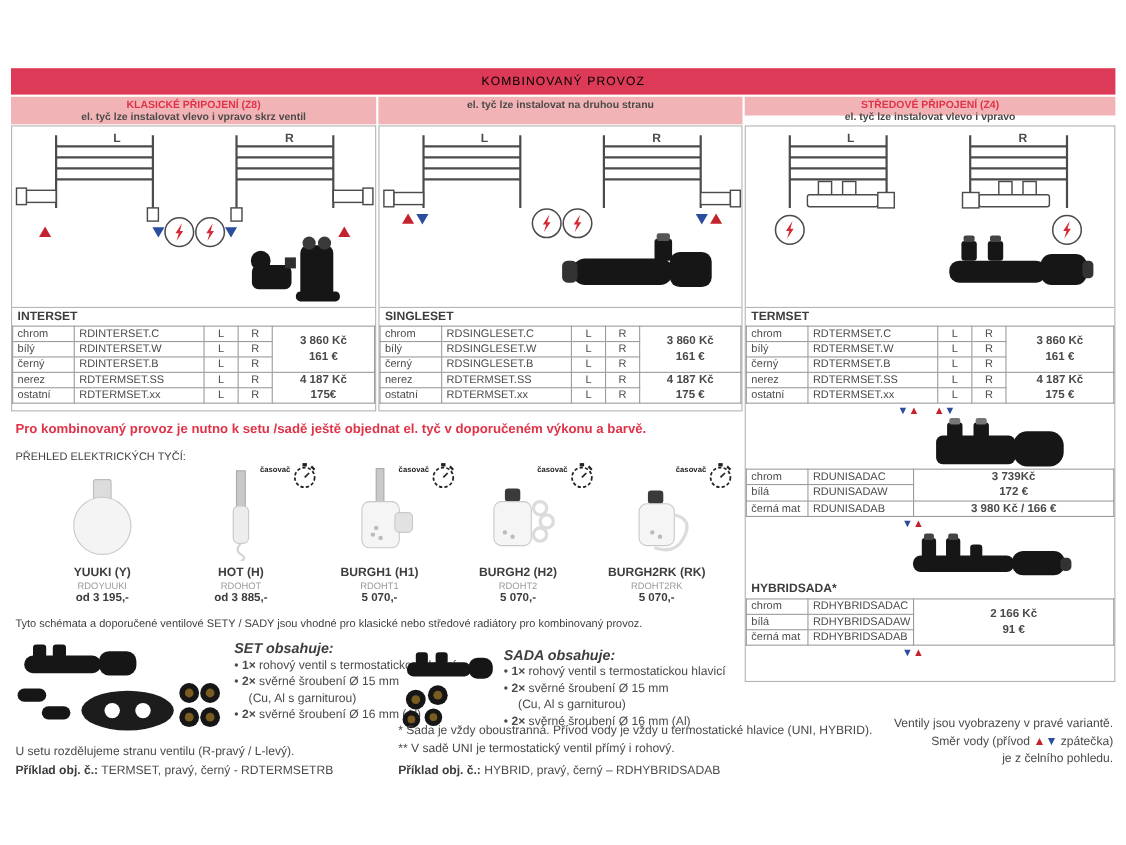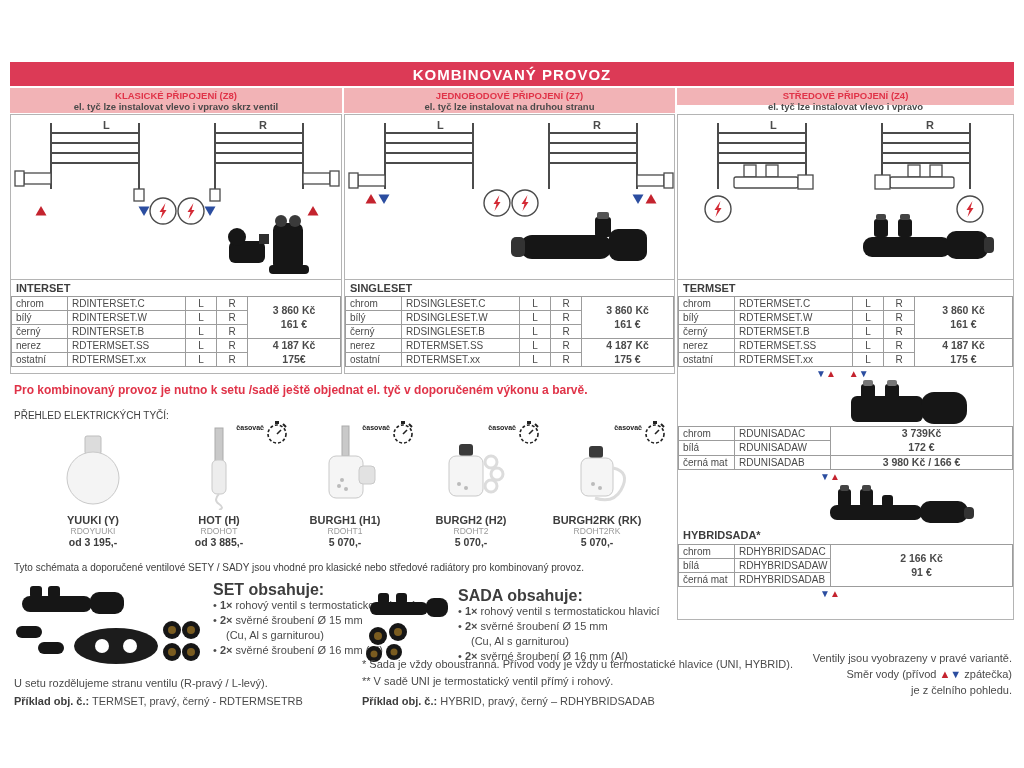--- a/index.html
+++ b/index.html
@@ -1,20 +1,20 @@
 <!DOCTYPE html>
 <html><head>
 <meta charset="utf-8">
 <style>
   html,body{margin:0;padding:0;background:#fff;}
   body{width:1024px;height:768px;position:relative;font-family:"Liberation Sans",sans-serif;color:#3d3d3d;overflow:hidden;}
   *{box-sizing:border-box;}
   .abs{position:absolute;}
   
-  .titlebar{background:#dc3a56;color:#ffffff;font-weight:bold;font-size:15px;letter-spacing:1px;
+  .titlebar{background:#dc3a56;color:#000000;font-weight:normal;font-size:11px;letter-spacing:1px;
     display:flex;align-items:center;justify-content:center;}
   
   .colhead{background:#f2b3b6;text-align:center;padding-top:2px;line-height:11px;}
   .colhead .l1{color:#e03348;font-weight:bold;font-size:9.5px;}
   .colhead .l2{color:#4a4a4a;font-weight:bold;font-size:9.5px;}
   
   .colbox{border:1px solid #b4b4b4;background:#fff;}
   .diag{display:block;}
   .stitle{font-weight:bold;font-size:11px;color:#3d3d3d;padding:2px 5px 1px;border-top:1px solid #b4b4b4;height:17px;}
   .ptable{border-collapse:collapse;width:100%;font-size:10px;color:#4a4a4a;table-layout:fixed;}
@@ -29,21 +29,21 @@
   .rednote{color:#e03348;font-weight:bold;font-size:12px;}
   .h-bold{font-weight:normal;font-size:10px;color:#3d3d3d;}
   .rodrow{display:flex;}
   .rod{flex:1;text-align:center;position:relative;}
   .rod .rname{font-weight:bold;font-size:11px;color:#3d3d3d;line-height:12px;}
   .rod .rcode{font-size:8.5px;color:#9a9a9a;line-height:10px;}
   .rod .rprice{font-weight:bold;font-size:10.5px;color:#3d3d3d;line-height:13px;}
   .timer{position:absolute;top:-4px;right:-8px;display:flex;align-items:flex-start;}
   .timer .tl{font-size:7px;font-weight:bold;color:#222;margin-top:4px;}
   .blist{font-size:11px;color:#4a4a4a;line-height:15px;}
-  .blist .bt{font-weight:bold;font-size:16px;color:#3d3d3d;line-height:16px;}
+  .blist .bt{font-weight:bold;font-size:13px;color:#3d3d3d;line-height:16px;font-style:italic;}
   .blist .it::before{content:"• ";color:#4a4a4a;}
   .blist .sub{padding-left:13px;}
   .ft{font-size:11px;color:#4a4a4a;line-height:17px;}
   .ft b{color:#3d3d3d;}
   .photoflow{display:flex;justify-content:center;}
 </style>
 </head>
 <body>
 
 <svg width="0" height="0" style="position:absolute">
@@ -77,21 +77,20 @@
   </defs>
 </svg>
 
 <div class="abs titlebar" style="left:10px;top:62px;width:1004px;height:24px;">KOMBINOVANÝ PROVOZ</div>
 
 <div class="abs colhead" style="left:10px;top:88px;width:332px;height:25px;">
   <div class="l1">KLASICKÉ PŘIPOJENÍ (Z8)</div>
   <div class="l2">el. tyč lze instalovat vlevo i vpravo skrz ventil</div>
 </div>
 <div class="abs colhead" style="left:344px;top:88px;width:331px;height:25px;">
-  <div class="l1">JEDNOBODOVÉ PŘIPOJENÍ (Z7)</div>
   <div class="l2">el. tyč lze instalovat na druhou stranu</div>
 </div>
 <div class="abs colhead" style="left:677px;top:88px;width:337px;height:17px;">
   <div class="l1">STŘEDOVÉ PŘIPOJENÍ (Z4)</div>
   <div class="l2">el. tyč lze instalovat vlevo i vpravo</div>
 </div>
 
 <div class="abs colbox" style="left:10px;top:114px;width:332px;height:260px;">
   <svg class="diag" width="330" height="164" viewBox="0 0 330 164">
     <text x="92" y="14" font-size="11" font-weight="bold" fill="#4b4b4b">L</text>

